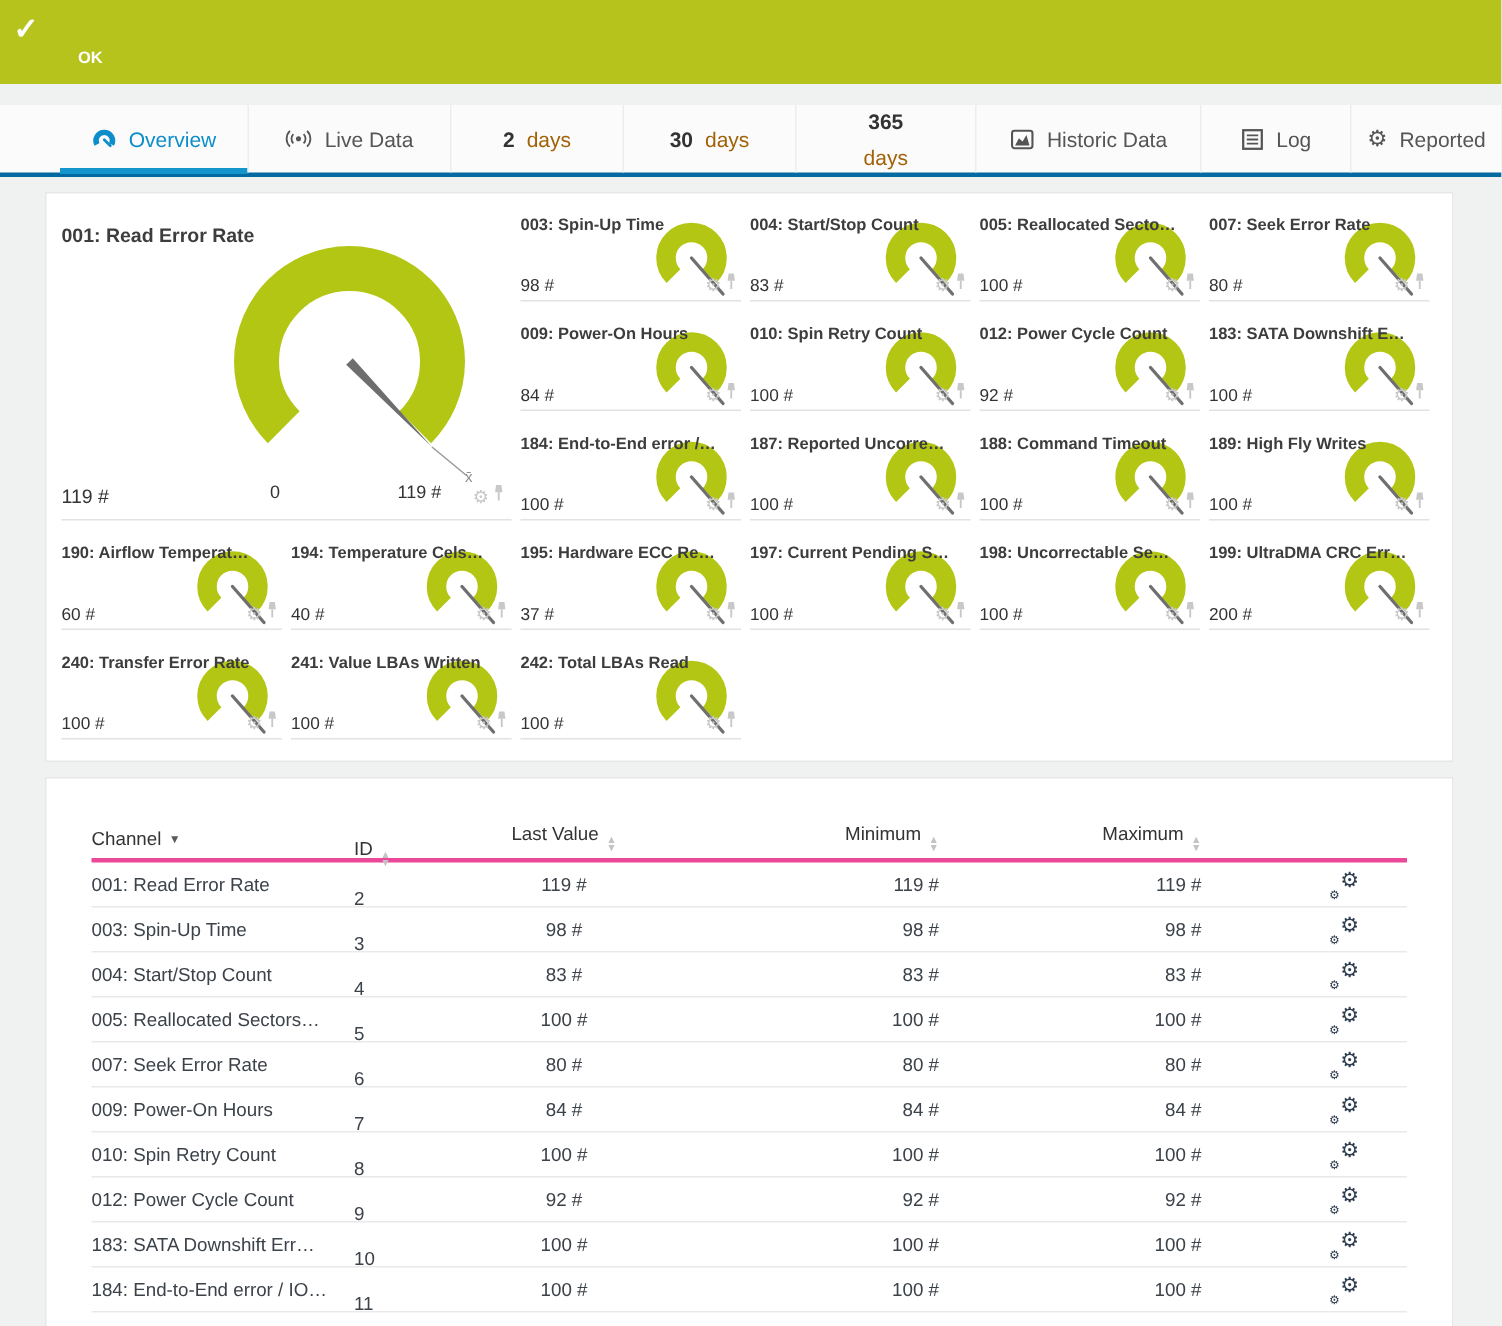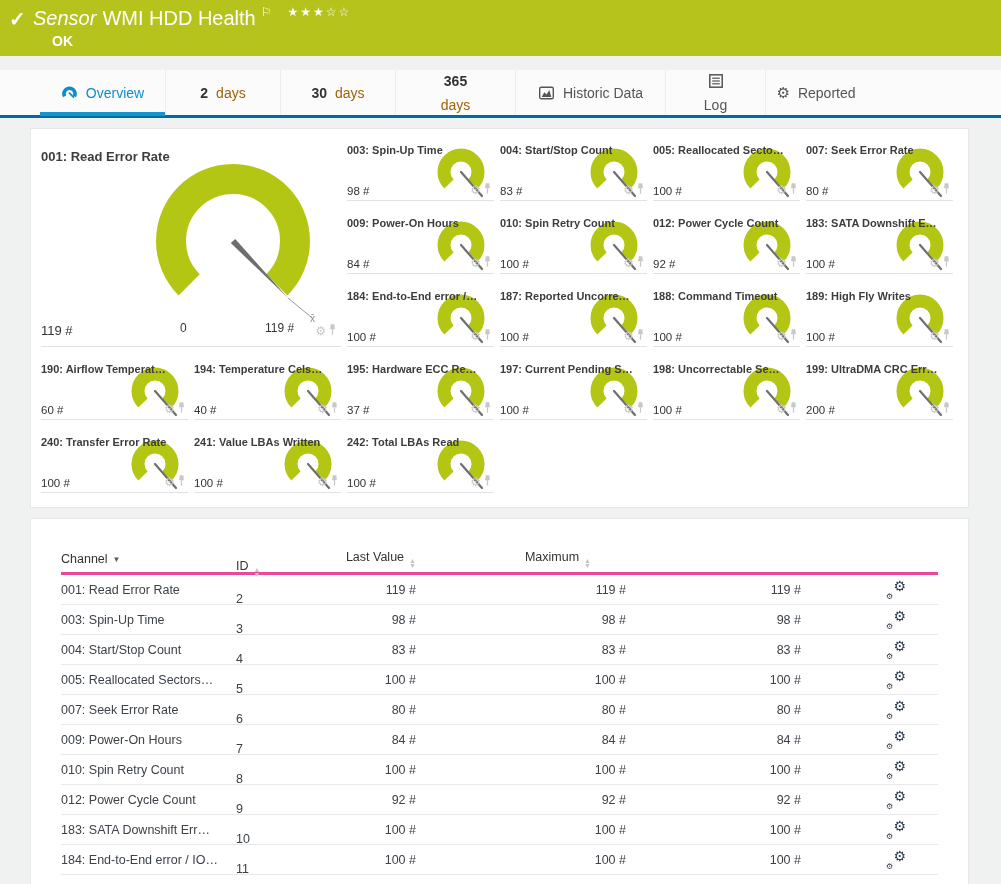--- a/index.html
+++ b/index.html
@@ -10,21 +10,21 @@
     font-family:"Liberation Sans", sans-serif;
     -webkit-font-smoothing:antialiased;
   }
   
   .banner { height:56px; background:#b6c31c; position:relative; color:#fff; }
   .banner .check { position:absolute; left:9px; top:7px; font-size:20px; font-weight:bold; }
   .banner .titleline { position:absolute; left:33px; top:5px; font-size:20px; white-space:nowrap; }
   .banner .kind { font-style:italic; margin-right:6px; }
   .banner .flag { font-size:12px; vertical-align:9px; margin-left:5px; }
   .banner .stars { font-size:12px; vertical-align:9px; margin-left:16px; letter-spacing:2px; }
-  .banner .ok { position:absolute; left:52px; top:33px; font-size:14px; font-weight:bold; }
+  .banner .ok { position:absolute; left:52px; top:33px; font-size:11px; font-weight:bold; }
   
   .tabstrip { margin-top:14px; height:48px; background:#fbfbfb; border-bottom:3px solid #0369a1;
               display:flex; padding-left:40px; }
   .tab { display:flex; align-items:center; justify-content:center; gap:8px; font-size:14px;
          color:#555; position:relative; height:100%; cursor:pointer; }
   .tab + .tab { border-left:1px solid #ededed; }
   .tab.active { color:#0d8ecb; }
   .tab.active::after { content:""; position:absolute; left:0; right:0; bottom:-1px; height:4px; background:#1496cc; }
   .tab .num { font-weight:bold; color:#333; }
   .tab .dayslbl { color:#a16207; }
@@ -52,50 +52,58 @@
   .gscale.max { left:224px; }
   .gmean { position:absolute; left:269px; top:172px; font-size:10px; color:#8a8a8a; z-index:2; }
   .gcell.big .gicons { right:4px; bottom:6px; }
   
   .panel.tablepanel { height:380px; padding:26px 30px 0 30px; }
   .trow { display:flex; align-items:center; height:30px; border-bottom:1px solid #e9e9e9;
           font-size:12.5px; color:#3c4249; }
   .trow.head { color:#333; border-bottom:3px solid #ec4899; }
   .tc0 { width:175px; white-space:nowrap; overflow:hidden; }
   .tc1 { width:100px;margin-top:19px; }
-  .tc2 { width:80px;  text-align:right; }
+  .tc2 { width:80px;  text-align:center; }
   .tc3 { width:210px; text-align:right; }
   .tc4 { width:175px; text-align:right; }
   .tc5 { flex:1; display:flex; justify-content:flex-end; padding-right:32px; }
   .sort-desc { display:inline-block; margin-left:5px; font-size:8px; color:#5a5a5a; vertical-align:1px; }
   .sort-both { display:inline-flex; flex-direction:column; margin-left:5px; vertical-align:-2px; }
   .sort-both span { font-size:7px; line-height:5px; color:#c3c3c3; }
   .chsettings { position:relative; width:20px; height:20px; color:#2e3d4f; cursor:pointer; }
   .chsettings .g1 { position:absolute; right:0; top:-2px; font-size:14px; }
   .chsettings .g2 { position:absolute; left:0; bottom:-1px; font-size:8px; }
 </style>
 </head>
 <body>
 
 <div class="banner">
   <span class="check">✓</span>
-  <div class="titleline"><em class="kind">Sensor</em><span>WMI HDD Health</span><span class="flag">⚐</span><span class="stars">★★★☆☆</span></div>
   <div class="ok">OK</div>
 </div>
 
 <div class="tabstrip" id="tabstrip">
     <div class="tab active" style="width: 125px;">
       <span>
         <svg width="17" height="17" viewBox="0 0 16 16">
           <path d="M3.4,11.6 A5.2,5.2 0 1 1 12.6,11.6" fill="none" stroke="currentColor" stroke-width="3.4"></path>
           <line x1="8" y1="8.6" x2="11.8" y2="12.4" stroke="currentColor" stroke-width="1.7" stroke-linecap="round"></line>
         </svg>
       </span>
       <span>Overview</span>
     </div>
+    <div class="tab" style="width: 135px;">
+      <span>
+        <svg width="18" height="15" viewBox="0 0 18 15">
+          <circle cx="9" cy="7.5" r="1.7" fill="currentColor"></circle>
+          <path d="M5.6,4.4 a4.4,4.4 0 0 0 0,6.2 M12.4,4.4 a4.4,4.4 0 0 1 0,6.2 M3.3,2.2 a7.4,7.4 0 0 0 0,10.6 M14.7,2.2 a7.4,7.4 0 0 1 0,10.6" fill="none" stroke="currentColor" stroke-width="1.2"></path>
+        </svg>
+      </span>
+      <span>Live Data</span>
+    </div>
     <div class="tab" style="width: 115px;">
       <span class="num">2</span>
       <span class="dayslbl">days</span>
     </div>
     <div class="tab" style="width: 115px;">
       <span class="num">30</span>
       <span class="dayslbl">days</span>
     </div>
     <div class="tab" style="width: 120px; flex-direction: column;">
       <span class="num">365</span>
@@ -103,21 +111,21 @@
     </div>
     <div class="tab" style="width: 150px;">
       <span>
         <svg width="17" height="16" viewBox="0 0 16 16">
           <rect x="1.2" y="2.2" width="13.6" height="11.6" rx="1.6" fill="none" stroke="currentColor" stroke-width="1.4"></rect>
           <path d="M3.2,12 L5.8,7.2 L8.2,9.4 L10.8,5 L12.8,12 Z" fill="currentColor"></path>
         </svg>
       </span>
       <span>Historic Data</span>
     </div>
-    <div class="tab" style="width: 100px; flex-direction: column;">
+    <div class="tab" style="width: 100px;">
       <span>
         <svg width="16" height="16" viewBox="0 0 16 16">
           <rect x="1.8" y="1.8" width="12.4" height="12.4" fill="none" stroke="currentColor" stroke-width="1.5"></rect>
           <line x1="4.2" y1="5.2" x2="11.8" y2="5.2" stroke="currentColor" stroke-width="1.2"></line>
           <line x1="4.2" y1="8" x2="11.8" y2="8" stroke="currentColor" stroke-width="1.2"></line>
           <line x1="4.2" y1="10.8" x2="11.8" y2="10.8" stroke="currentColor" stroke-width="1.2"></line>
         </svg>
       </span>
       <span>Log</span>
     </div>
@@ -471,20 +479,24 @@
       <div class="trow head">
         <div class="tc0"><span>Channel</span><span class="sort-desc">▼</span></div>
         <div class="tc1"><span>ID</span><span class="sort-both">
             <span>▲</span>
             <span>▼</span>
           </span></div>
         <div class="tc2"><span>Last Value</span><span class="sort-both">
             <span>▲</span>
             <span>▼</span>
           </span></div>
+        <div class="tc3"><span>Minimum</span><span class="sort-both">
+            <span>▲</span>
+            <span>▼</span>
+          </span></div>
         <div class="tc4"><span>Maximum</span><span class="sort-both">
             <span>▲</span>
             <span>▼</span>
           </span></div>
         <div class="tc5">
           <span></span>
         </div>
       </div>
       <div class="trow">
         <div class="tc0">001: Read Error Rate</div>

